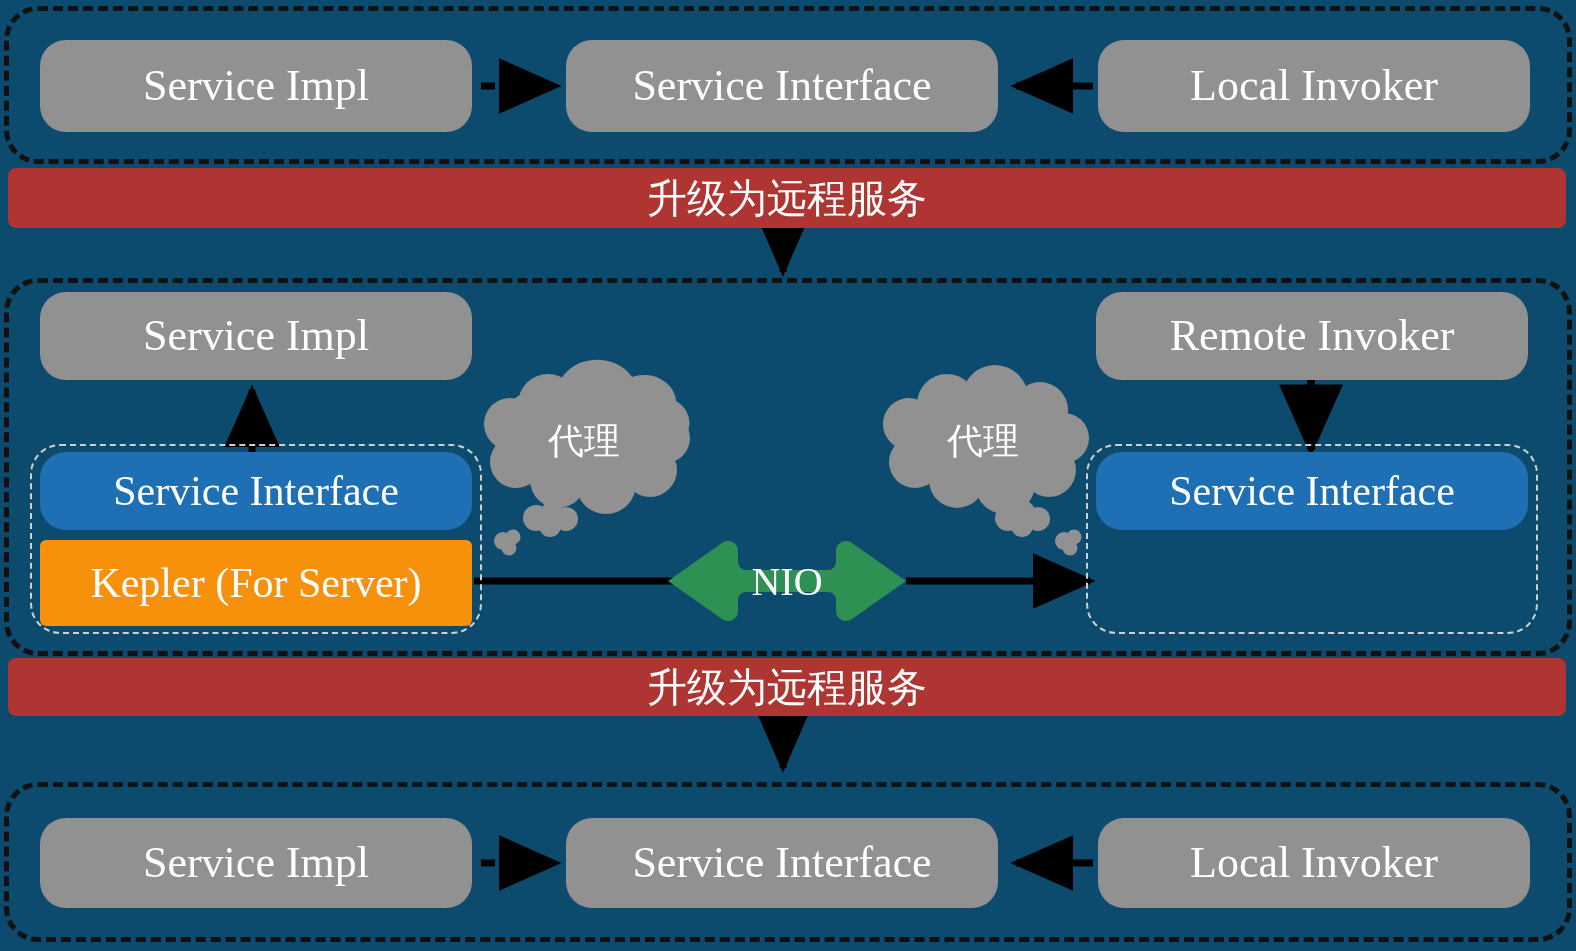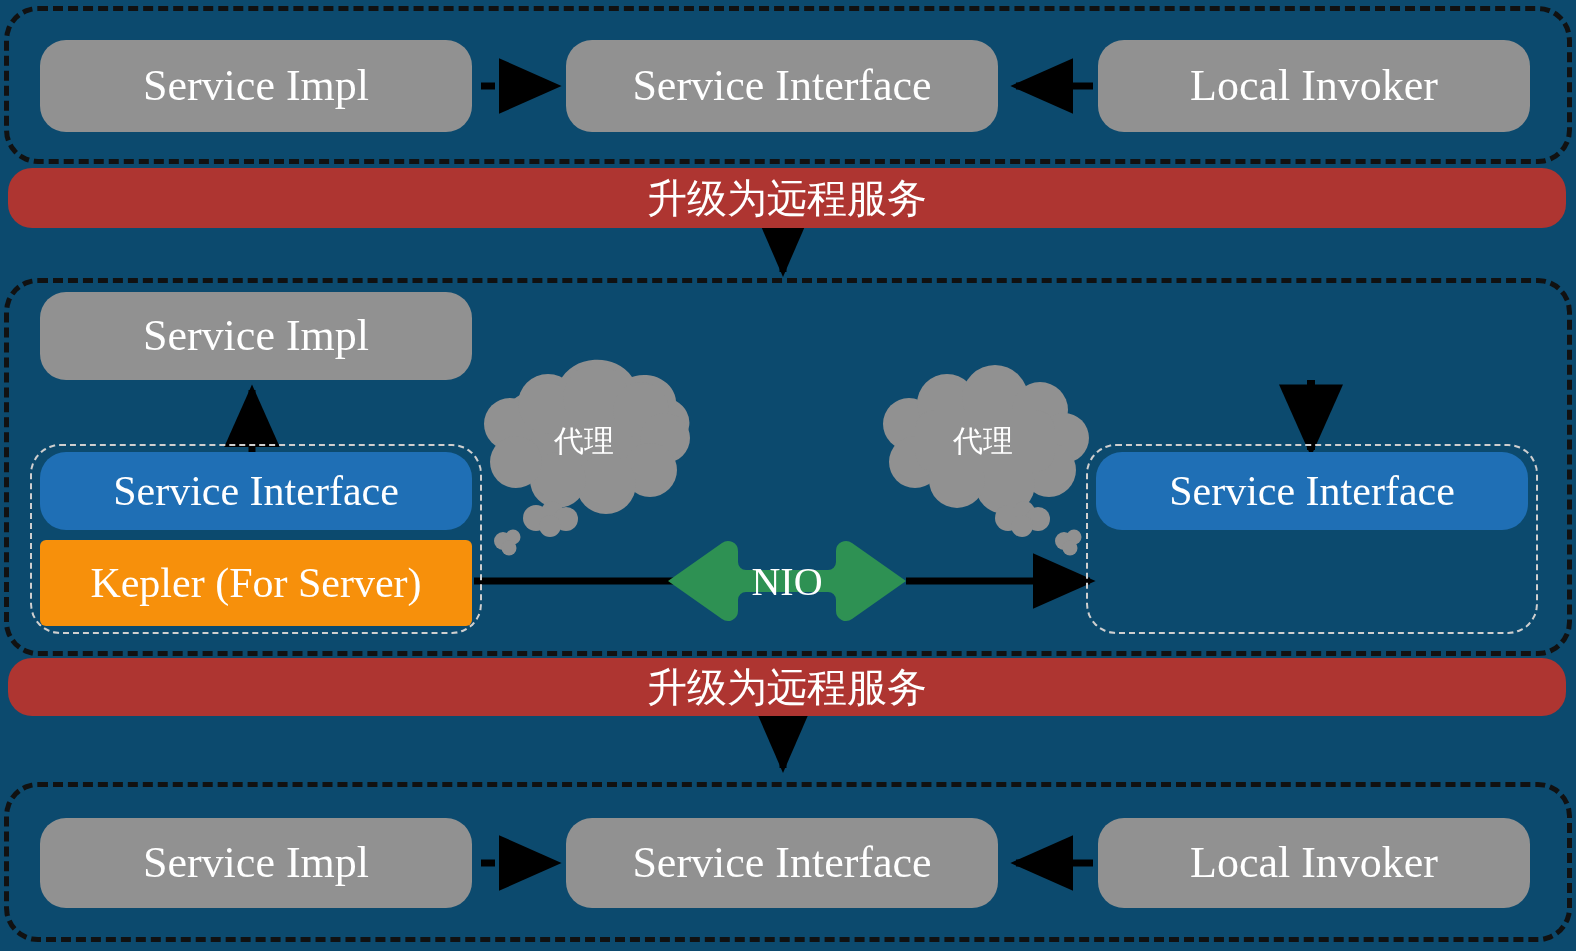--- a/index.html
+++ b/index.html
@@ -40,21 +40,21 @@
   .node.blue{background:#1F6FB5;border-radius:26px;}
   .node.orange{background:#F7900B;border-radius:6px;}
 
   .f-xl{font-size:44px;}
   .f-lg{font-size:42px;}
 
   
   .banner{
     position:absolute;
     background:#AE3531;
-    border-radius:24px;
+    border-radius:8px;
     display:flex;align-items:center;justify-content:center;
     color:#ffffff;
     font-size:40px;
     box-sizing:border-box;
     user-select:none;
     font-family:"DejaVu Sans","Liberation Sans",sans-serif;
   }
 
   
   .stack-frame{
@@ -67,21 +67,21 @@
   
   #overlay{
     position:absolute;left:0;top:0;
     width:1576px;height:951px;
     pointer-events:none;
   }
 
   .cloud-label{
     position:absolute;
     color:#ffffff;
-    font-size:30px;
+    font-size:36px;
     display:flex;align-items:center;justify-content:center;
     user-select:none;
     font-family:"DejaVu Sans","Liberation Sans",sans-serif;
   }
   .nio-label{
     position:absolute;
     color:#ffffff;
     font-size:40px;
     display:flex;align-items:center;justify-content:center;
     user-select:none;
@@ -202,20 +202,21 @@
   <div class="group-frame" style="left:4px;top:278px;width:1568px;height:378px;"></div>
 
   <div class="node gray f-xl" style="left:40px;top:292px;width:432px;height:88px;">Service Impl</div>
 
   <div class="stack-frame" style="left:30px;top:444px;width:452px;height:190px;"></div>
 
   <div class="node blue f-lg" style="left:40px;top:452px;width:432px;height:78px;">Service Interface</div>
 
   <div class="node orange f-lg" style="left:40px;top:540px;width:432px;height:86px;">Kepler (For Server)</div>
 
+  <div class="node gray f-xl" style="left:1096px;top:292px;width:432px;height:88px;">Remote Invoker</div>
 
   <div class="stack-frame" style="left:1086px;top:444px;width:452px;height:190px;"></div>
 
   <div class="node blue f-lg" style="left:1096px;top:452px;width:432px;height:78px;">Service Interface</div>
 
 
   <div class="cloud-label" style="left:486px;top:414px;width:196px;height:54px;">代理</div>
 
   <div class="cloud-label" style="left:885px;top:414px;width:196px;height:54px;">代理</div>
 

